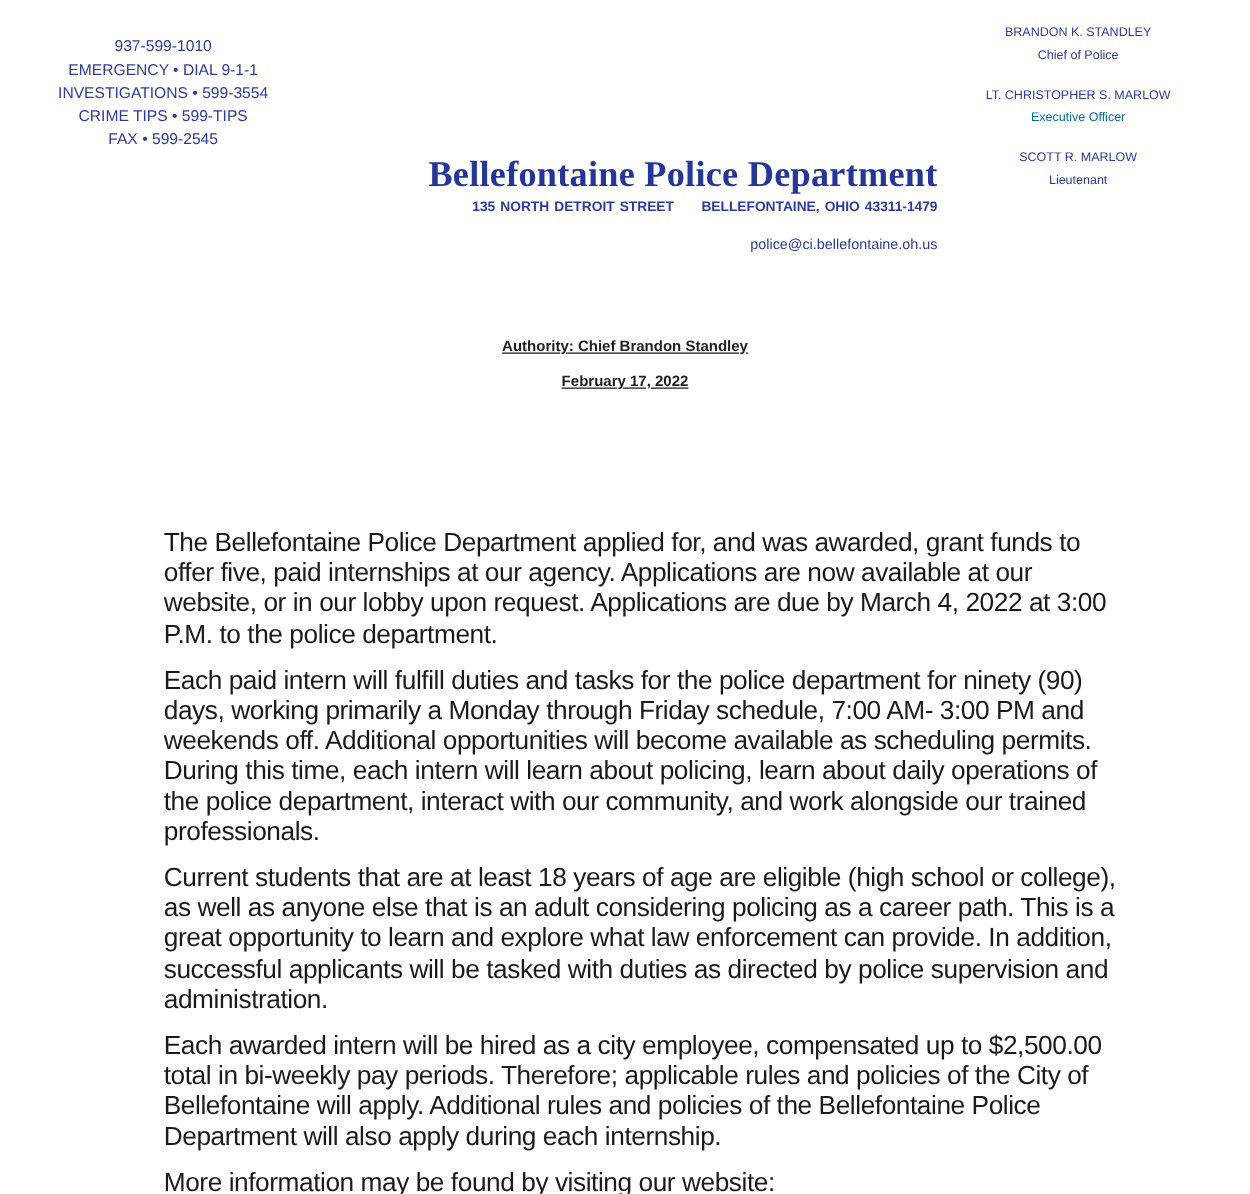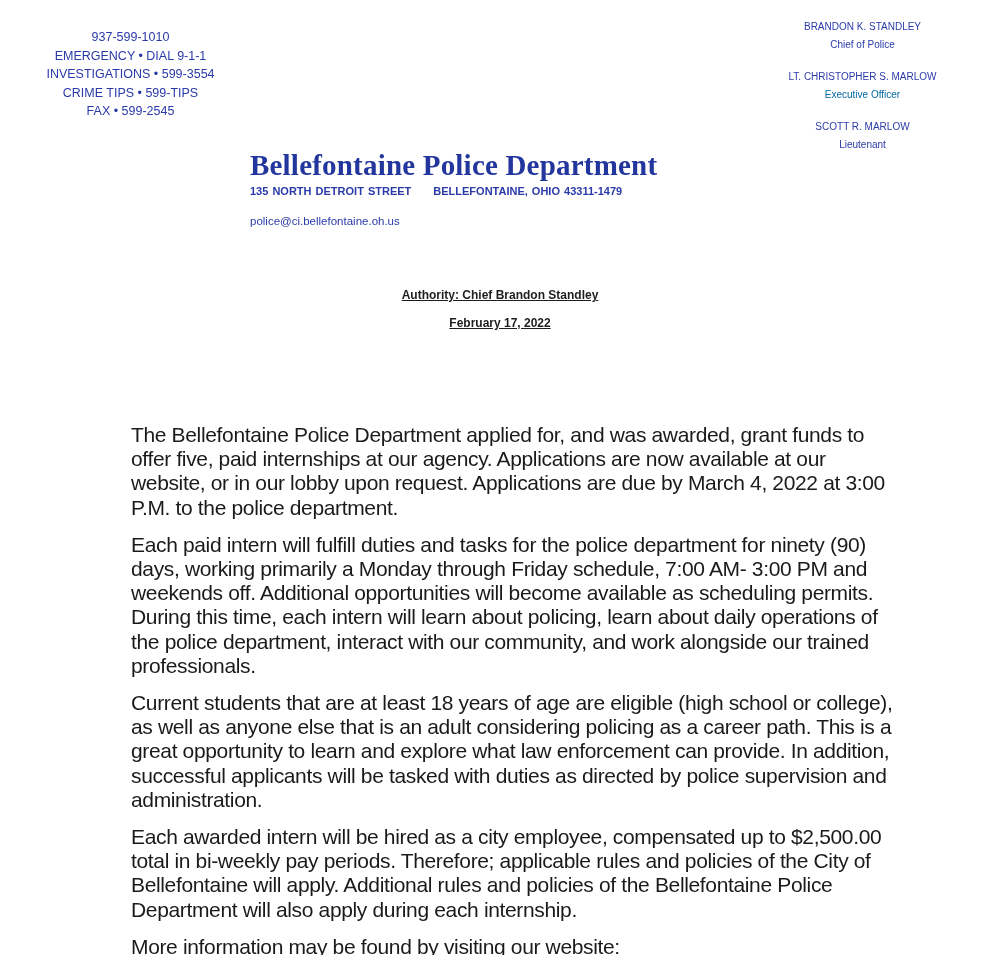--- a/index.html
+++ b/index.html
@@ -12,41 +12,41 @@
   .right-staff {
     position: absolute; left: 740px; top: 18px; width: 245px;
     text-align: center; font-family: "Liberation Sans", sans-serif;
     font-size: 10px; color: #2a3aa8;
   }
   .staff-block { margin-bottom: 14px; }
   .staff-name { line-height: 18px; }
   .staff-title { line-height: 18px; }
   .staff-title.light { color: #0369a1; }
   .letterhead {
-    position: absolute; left: 250px; top: 122px; width: 500px; text-align: left; margin-top: 25px;
+    position: absolute; left: 250px; top: 122px; width: 500px; text-align: right;
   }
   .dept-name {
     font-family: "Liberation Serif", serif; font-weight: bold;
     font-size: 29px; color: #23369e; letter-spacing: 0.2px; line-height: 36px;
   }
   .address {
     font-family: "Liberation Sans", sans-serif; font-weight: bold;
     font-size: 11px; color: #2a3aa8; margin-top: 2px; word-spacing: 1px;
   }
   .address span + span { margin-left: 22px; }
   .email {
     font-family: "Liberation Sans", sans-serif; font-size: 11.5px;
     color: #2a3aa8; margin-top: 18px;
   }
   .release {
     position: absolute; left: 0; width: 1000px; top: 270px; text-align: center;
     font-family: "Liberation Sans", sans-serif; color: #1e1e1e;
   }
   .release-head { font-weight: bold; font-size: 17px; text-decoration: underline; letter-spacing: -0.2px; }
-  .authority { font-weight: bold; font-size: 12px; text-decoration: underline; margin-top: 18px; }
+  .authority { font-weight: bold; font-size: 12px; text-decoration: underline; }
   .release-date { font-weight: bold; font-size: 12px; text-decoration: underline; margin-top: 14px; text-align: center; }
   .body-text {
     position: absolute; left: 131px; top: 423px; width: 770px;
     font-family: "Liberation Sans", sans-serif; font-size: 21px;
     line-height: 24.2px; color: #1a1a1a; letter-spacing: -0.35px;
   }
   .body-text p { margin: 0 0 13px 0; }
 </style>
 </head>
 <body>

